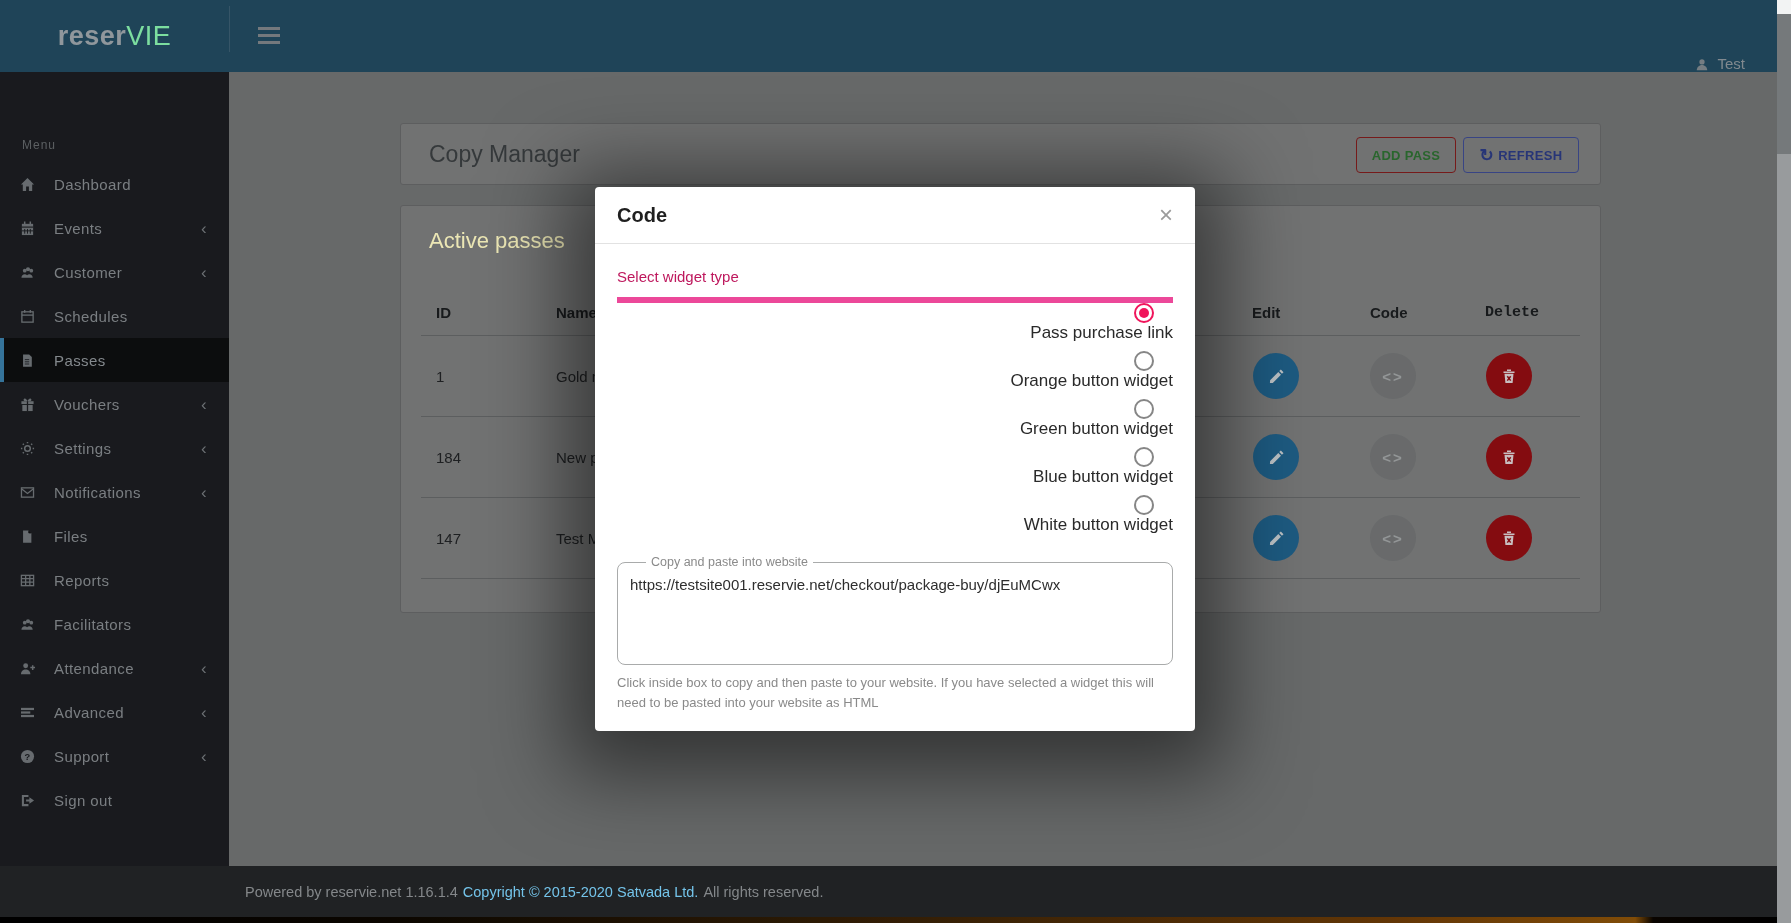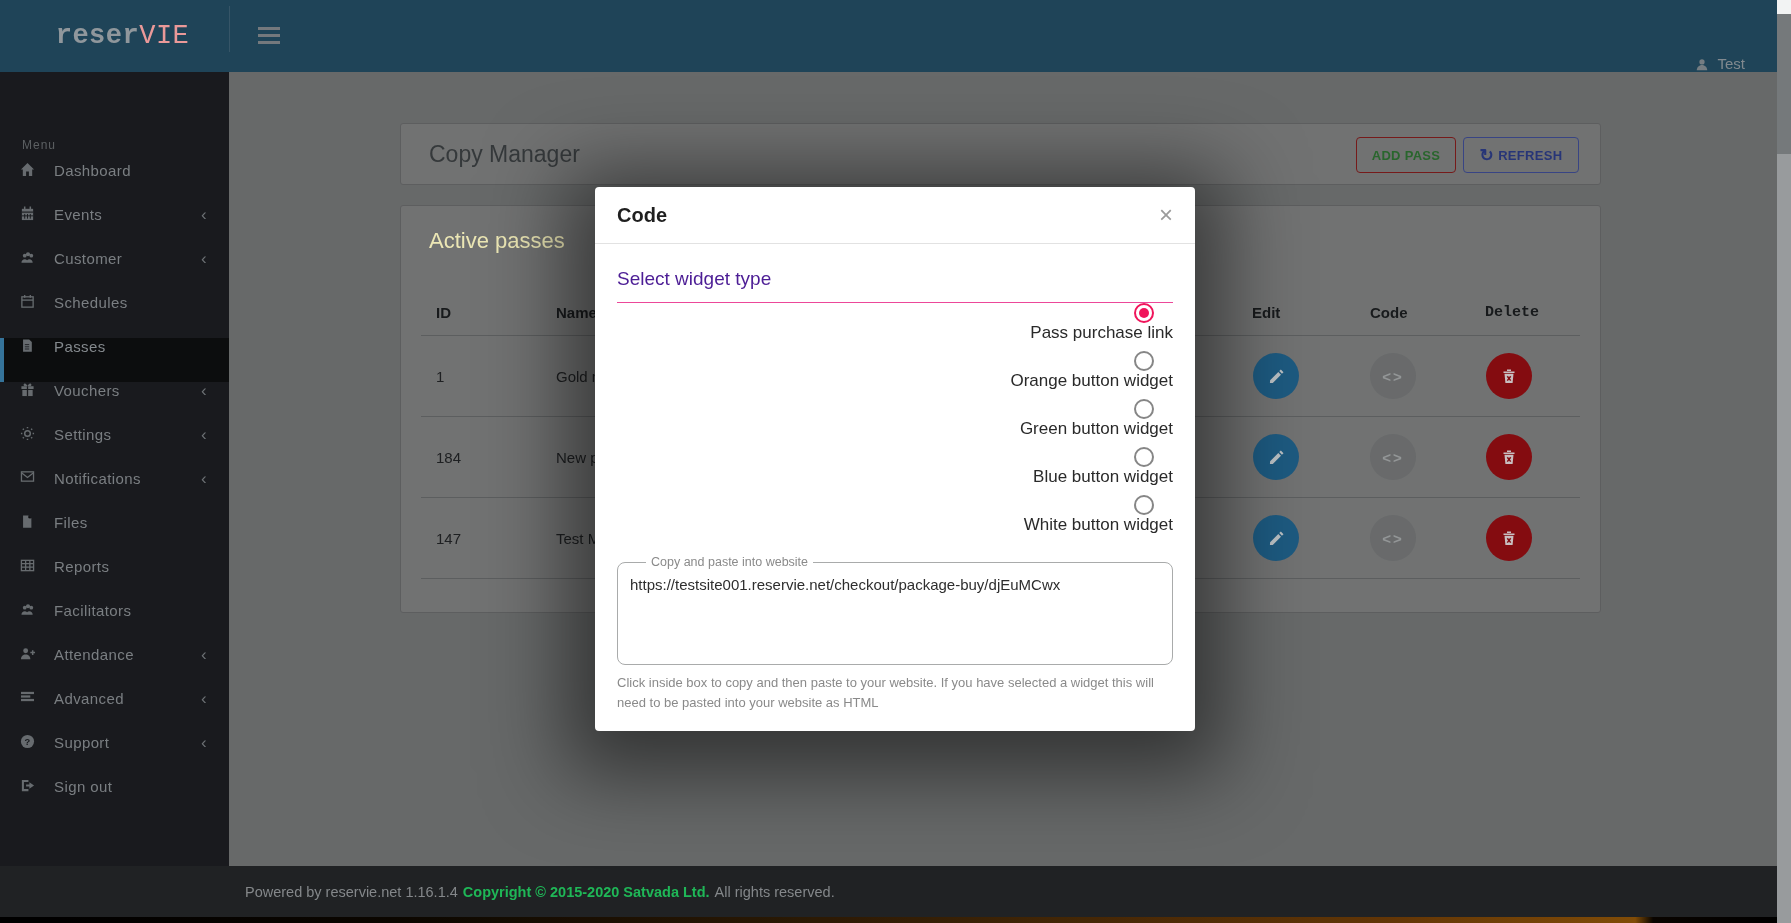--- a/index.html
+++ b/index.html
@@ -6,33 +6,33 @@
   html,body { width:1791px; height:923px; }
   body {
     position: relative;
     font-family: "Liberation Sans", sans-serif;
     background: #6f7172;
     overflow: hidden;
   }
 
   
   .topbar { position:absolute; top:0; left:0; width:1777px; height:72px; background:#224a5f; z-index:5; }
-  .logo-area { position:absolute; left:8px; top:0; width:229px; height:72px; display:flex; align-items:center; justify-content:center; font-size:27px; letter-spacing:.5px; cursor:pointer;font-family:Liberation Mono, monospace; }
+  .logo-area { position:absolute; left:0; top:0; width:229px; height:72px; display:flex; align-items:center; justify-content:center; font-size:27px; letter-spacing:.5px; cursor:pointer; }
   .logo-bold { font-weight:bold; color:#9ba3a8; }
-  .logo-light { color:#fca5a5; font-weight:400; }
+  .logo-light { color:#86efac; font-weight:400; }
   .topbar-divider { position:absolute; left:229px; top:6px; height:46px; width:1px; background:#3b5c6f; }
   .hamburger { position:absolute; left:258px; top:27px; width:22px; height:17px; cursor:pointer; }
   .hamburger span { display:block; height:3px; background:#7d8387; margin-bottom:4px; }
   .topbar-user { position:absolute; right:32px; top:0; height:72px; display:flex; align-items:flex-end; gap:8px; color:#8b949a; font-size:15px; cursor:pointer; }
   .topbar-user svg { display:block; }
 
   
   .sidebar { position:absolute; left:0; top:72px; width:229px; height:794px; background:#1b1d21; z-index:4; }
   .menu-label { padding:26px 0 10px 22px; font-size:12px; color:#63676a; letter-spacing:1px;margin-top:40px; }
-  .side-item { height:44px; display:flex; align-items:flex-start; padding:0 22px 0 20px; color:#84888c; font-size:15px; letter-spacing:.4px; cursor:pointer; position:relative; }
+  .side-item { height:44px; display:flex; align-items:center; padding:0 22px 0 20px; color:#84888c; font-size:15px; letter-spacing:.4px; cursor:pointer; position:relative; }
   .side-item .icn { width:22px; margin-right:12px; display:flex; align-items:center; color:#6f7478; }
   .side-item .icn svg { display:block; }
   .side-item .chevron { margin-left:auto; color:#75797d; font-size:17px; line-height:1; }
   .side-item.active { background:#0d0e10; box-shadow: inset 4px 0 0 #3a7ca6; color:#8f9498; }
 
   
   .card { position:absolute; background:#7a7b7b; border:1px solid #656667; border-radius:3px; z-index:1; }
   #header-card { left:400px; top:123px; width:1201px; height:62px; }
   .page-title { position:absolute; left:28px; top:50%; transform:translateY(-50%); font-size:23px; color:#3a3e40; }
   .btn { position:absolute; top:13px; height:36px; border-radius:4px; font-weight:bold; font-size:13px; display:flex; align-items:center; justify-content:center; letter-spacing:.3px; background:transparent; cursor:pointer; font-family:"Liberation Sans",sans-serif; }
@@ -57,34 +57,34 @@
   .a-code { left:949px; background:#717374; color:#9fa2a3; font-weight:bold; font-size:15px; letter-spacing:2px; }
   .a-delete { left:1065px; background:#8e0d12; }
 
   
   .backdrop { position:absolute; inset:0; background:rgba(0,0,0,0.07); z-index:10; }
   .modal { position:absolute; left:595px; top:187px; width:600px; height:544px; background:#ffffff; border-radius:4px; z-index:20; box-shadow:0 14px 80px 30px rgba(0,0,0,0.5); }
   .modal-header { height:57px; padding:0 22px; display:flex; align-items:center; border-bottom:1px solid #e2e2e2; }
   .modal-title { font-size:20px; font-weight:bold; color:#1f1f1f; }
   .modal-close { margin-left:auto; color:#9b9b9b; font-size:24px; line-height:1; cursor:pointer; }
   .modal-body { padding:14px 22px 0; }
-  .select-label { font-size:19px; color:#4c1d95; padding:10px 0 12px; border-bottom:1px solid #ec4899; }
+  .select-label { font-size:15px; color:#be185d; padding:10px 0 12px; border-bottom:6px solid #ec4899; }
   .radio-row { height:48px; display:flex; align-items:flex-end; cursor:pointer;flex-direction:column; }
   .radio-outer { width:20px; height:20px; border-radius:50%; border:2px solid #868686; margin-right:19px; position:relative; flex:0 0 auto; }
   .radio-row.selected .radio-outer { border-color:#f0155b; }
   .radio-row.selected .radio-outer::after { content:''; position:absolute; inset:3px; border-radius:50%; background:#f0155b; }
   .radio-label { font-size:17px; color:#2a2a2a; }
   .codebox { margin-top:12px; border:1px solid #a9abab; border-radius:8px; height:110px; padding:2px 10px; }
   .codebox legend { font-size:12.5px; color:#8a8a8a; padding:0 5px; margin-left:18px; }
   .code-url { font-size:15px; color:#2e2e2e; padding:5px 2px; cursor:text; }
   .helper { margin-top:8px; font-size:13px; color:#8a8a8a; line-height:1.55; width:97%; }
 
   
   .footer { position:absolute; left:0; bottom:6px; width:1791px; height:51px; background:#232527; z-index:6; display:flex; align-items:center; padding-left:245px; font-size:14.5px; color:#8e9295; }
-  .footer .bold { font-weight:bold; color:#22c55e; margin:16px 5px; }
+  .footer .bold { font-weight:normal; color:#7dd3fc; margin:16px 5px; }
   .bottom-strip { position:absolute; left:0; bottom:0; width:1791px; height:6px; z-index:7;
     background:linear-gradient(90deg,#000 0%,#0c0701 22%,#3a2206 52%,#6b3b07 78%,#8a5208 91.3%,#0a0500 92.3%,#000 100%); }
 
   
   .scrollbar { position:absolute; right:0; top:0; width:14px; height:923px; background:#989b9d; z-index:30; }
   .scroll-cap { height:14px; background:#f2f3f3; }
   .scroll-thumb { height:140px; background:#75797b; cursor:pointer; }
 </style>
 </head>
 <body>

